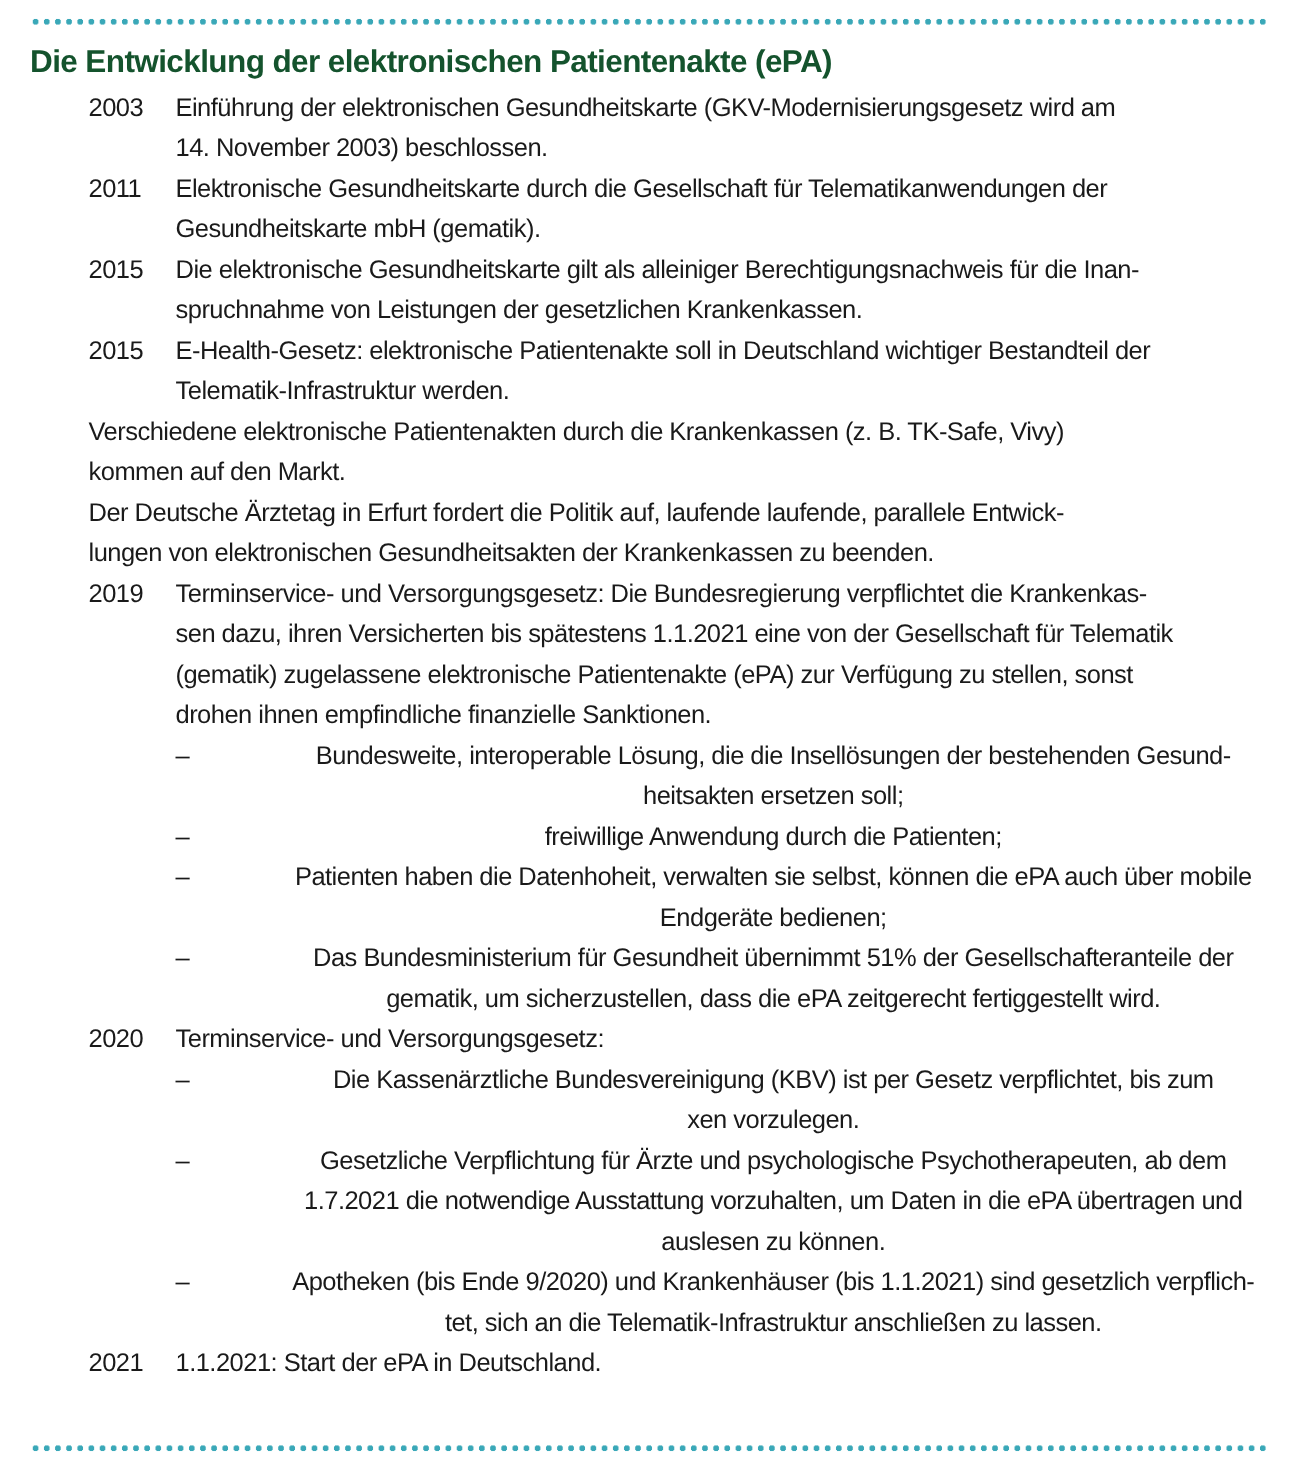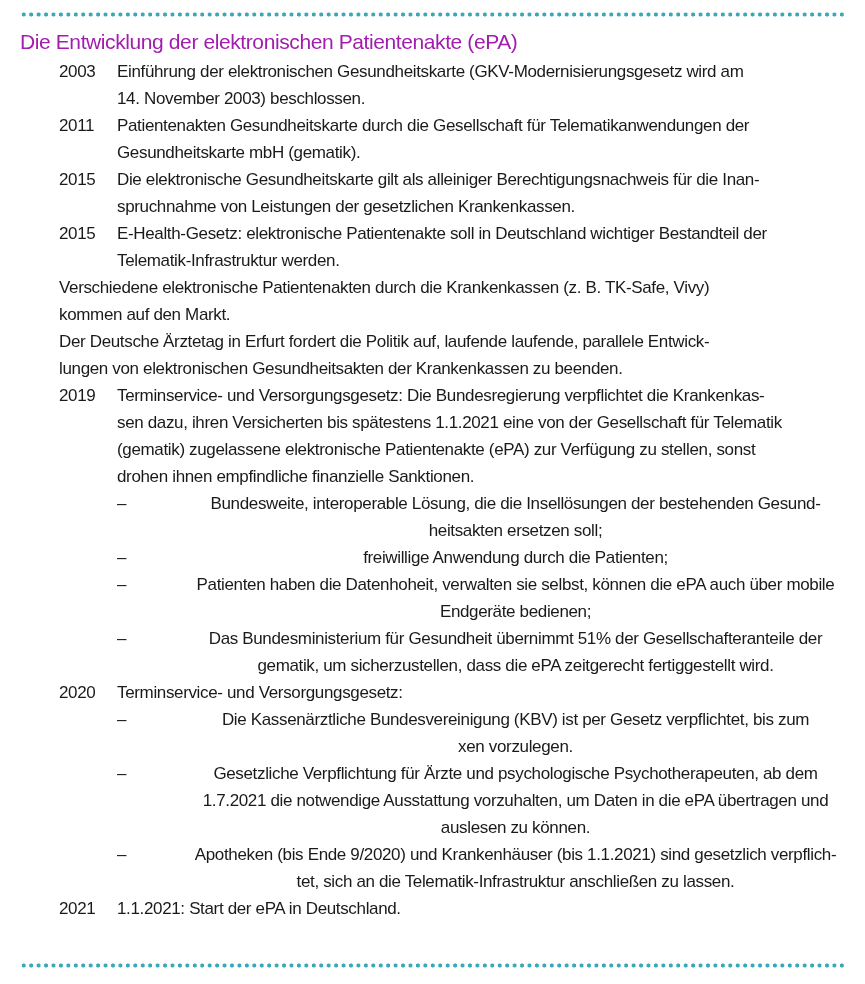--- a/index.html
+++ b/index.html
@@ -26,22 +26,22 @@
       background-position: 0 0;
     }
     .rule-top { top: 12px; }
     .rule-bottom { top: 963px; }
 
     .heading {
       position: absolute;
       left: 20px;
       top: 30px;
       font-size: 21px;
-      font-weight: normal;
-      color: #a21caf;
+      font-weight: bold;
+      color: #14532d;
       letter-spacing: -0.4px;
       white-space: nowrap;
     }
     .timeline {
       position: absolute;
       left: 20px;
       top: 58px;
       width: 830px;
       font-size: 17px;
       line-height: 27px;
@@ -93,21 +93,21 @@
     <div class="entry">
       <div class="year">2003</div>
       <div class="content">
         <span class="line"><span>Einführung der elektronischen Gesundheitskarte (</span><b>GKV-Modernisierungsgesetz</b><span> wird am</span></span>
         <span class="line"><span>14. November 2003) beschlossen.</span></span>
       </div>
     </div>
     <div class="entry">
       <div class="year">2011</div>
       <div class="content">
-        <span class="line"><span>Patientenakten Gesundheitskarte durch die </span><b>Gesellschaft für Telematikanwendungen der</b></span>
+        <span class="line"><span>Elektronische Gesundheitskarte durch die </span><b>Gesellschaft für Telematikanwendungen der</b></span>
         <span class="line"><b>Gesundheitskarte</b><span> mbH (gematik).</span></span>
       </div>
     </div>
     <div class="entry">
       <div class="year">2015</div>
       <div class="content">
         <span class="line"><span>Die elektronische Gesundheitskarte gilt als </span><b>alleiniger Berechtigungsnachweis</b><span> für die Inan-</span></span>
         <span class="line"><span>spruchnahme von Leistungen der gesetzlichen Krankenkassen.</span></span>
       </div>
     </div>

